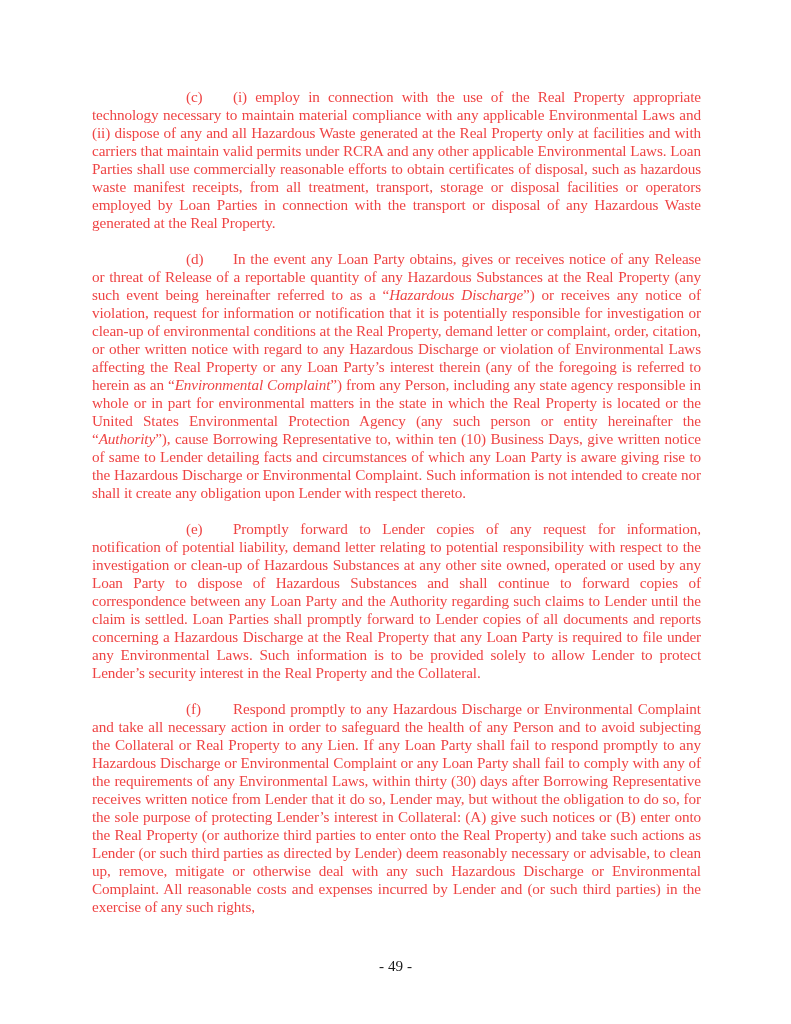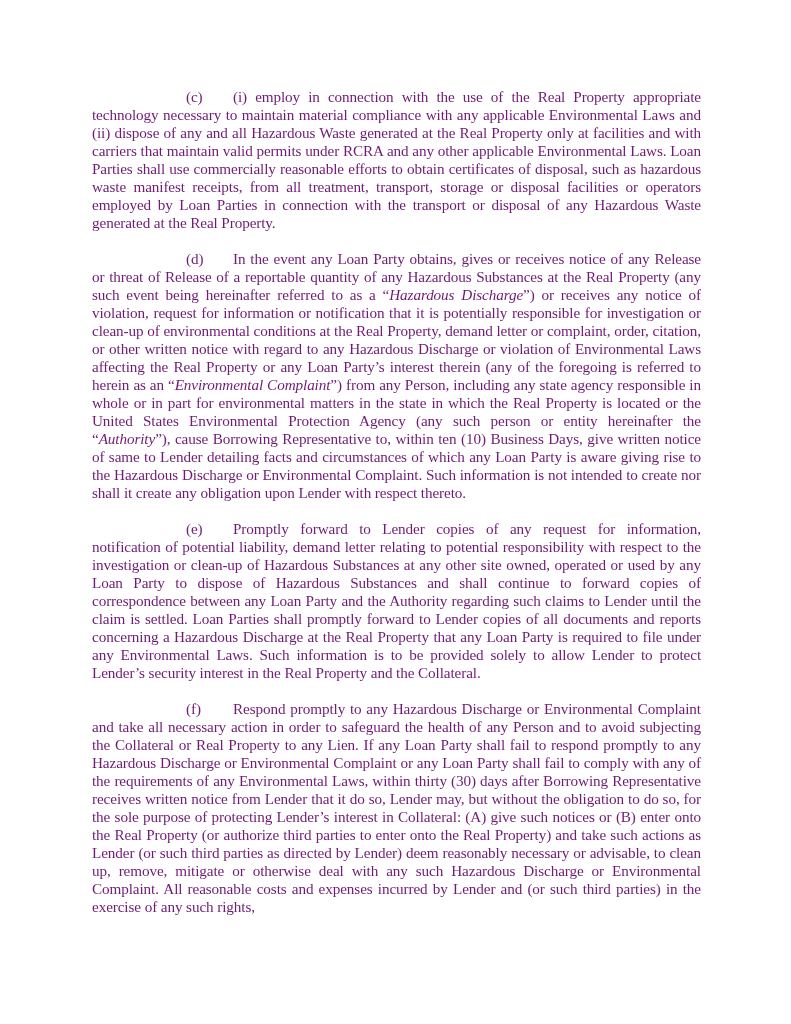--- a/index.html
+++ b/index.html
@@ -4,21 +4,21 @@
 <style>
   html, body { margin: 0; padding: 0; background: #ffffff; }
   body { width: 791px; height: 1024px; overflow: hidden; position: relative; }
   .page {
     position: absolute; left: 0; top: 0; width: 791px; height: 1024px;
     background: #ffffff;
   }
   .body-text {
     position: absolute; left: 92px; top: 88px; width: 609px;
     font-family: "Liberation Serif", serif;
-    font-size: 15.2px; line-height: 18px; color: #701a75;
+    font-size: 15.2px; line-height: 18px; color: #ef4444;
     text-align: justify; letter-spacing: -0.1px;
   }
   .para { margin: 0 0 18px 0; text-indent: 94px; }
   .para .label { display: inline-block; width: 47px; text-indent: 0; }
   .def { font-weight: normal; font-style: italic; }
   .footer {
     position: absolute; left: 0; width: 791px; top: 957px;
     text-align: center;
     font-family: "Liberation Serif", serif; font-size: 15.2px; color: #1a1a1a;
   }
@@ -31,13 +31,14 @@
 
     <p class="para"><span class="label">(c)</span><span>(i) employ in connection with the use of the Real Property appropriate technology necessary to maintain material compliance with any applicable Environmental Laws and (ii) dispose of any and all Hazardous Waste generated at the Real Property only at facilities and with carriers that maintain valid permits under RCRA and any other applicable Environmental Laws.  Loan Parties shall use commercially reasonable efforts to obtain certificates of disposal, such as hazardous waste manifest receipts, from all treatment, transport, storage or disposal facilities or operators employed by Loan Parties in connection with the transport or disposal of any Hazardous Waste generated at the Real Property.</span></p>
 
     <p class="para"><span class="label">(d)</span><span>In the event any Loan Party obtains, gives or receives notice of any Release or threat of Release of a reportable quantity of any Hazardous Substances at the Real Property (any such event being hereinafter referred to as a “</span><span class="def">Hazardous Discharge</span><span>”) or receives any notice of violation, request for information or notification that it is potentially responsible for investigation or clean-up of environmental conditions at the Real Property, demand letter or complaint, order, citation, or other written notice with regard to any Hazardous Discharge or violation of Environmental Laws affecting the Real Property or any Loan Party’s interest therein (any of the foregoing is referred to herein as an “</span><span class="def">Environmental Complaint</span><span>”) from any Person, including any state agency responsible in whole or in part for environmental matters in the state in which the Real Property is located or the United States Environmental Protection Agency (any such person or entity hereinafter the “</span><span class="def">Authority</span><span>”), cause Borrowing Representative to, within ten (10) Business Days, give written notice of same to Lender detailing facts and circumstances of which any Loan Party is aware giving rise to the Hazardous Discharge or Environmental Complaint.  Such information is not intended to create nor shall it create any obligation upon Lender with respect thereto.</span></p>
 
     <p class="para"><span class="label">(e)</span><span>Promptly forward to Lender copies of any request for information, notification of potential liability, demand letter relating to potential responsibility with respect to the investigation or clean-up of Hazardous Substances at any other site owned, operated or used by any Loan Party to dispose of Hazardous Substances and shall continue to forward copies of correspondence between any Loan Party and the Authority regarding such claims to Lender until the claim is settled.  Loan Parties shall promptly forward to Lender copies of all documents and reports concerning a Hazardous Discharge at the Real Property that any Loan Party is required to file under any Environmental Laws.  Such information is to be provided solely to allow Lender to protect Lender’s security interest in the Real Property and the Collateral.</span></p>
 
     <p class="para"><span class="label">(f)</span><span>Respond promptly to any Hazardous Discharge or Environmental Complaint and take all necessary action in order to safeguard the health of any Person and to avoid subjecting the Collateral or Real Property to any Lien.  If any Loan Party shall fail to respond promptly to any Hazardous Discharge or Environmental Complaint or any Loan Party shall fail to comply with any of the requirements of any Environmental Laws, within thirty (30) days after Borrowing Representative receives written notice from Lender that it do so, Lender may, but without the obligation to do so, for the sole purpose of protecting Lender’s interest in Collateral:  (A) give such notices or (B) enter onto the Real Property (or authorize third parties to enter onto the Real Property) and take such actions as Lender (or such third parties as directed by Lender) deem reasonably necessary or advisable, to clean up, remove, mitigate or otherwise deal with any such Hazardous Discharge or Environmental Complaint.  All reasonable costs and expenses incurred by Lender and (or such third parties) in the exercise of any such rights,</span></p>
 
   </div>
+  <div class="footer">- 49 -</div>
 </div>
 
 </body></html>

